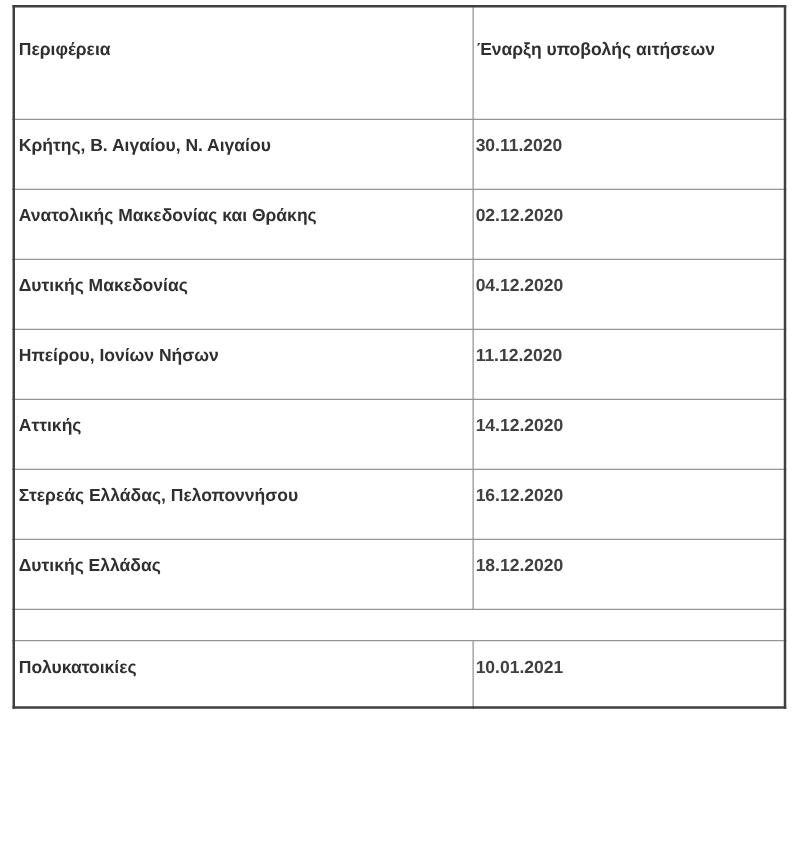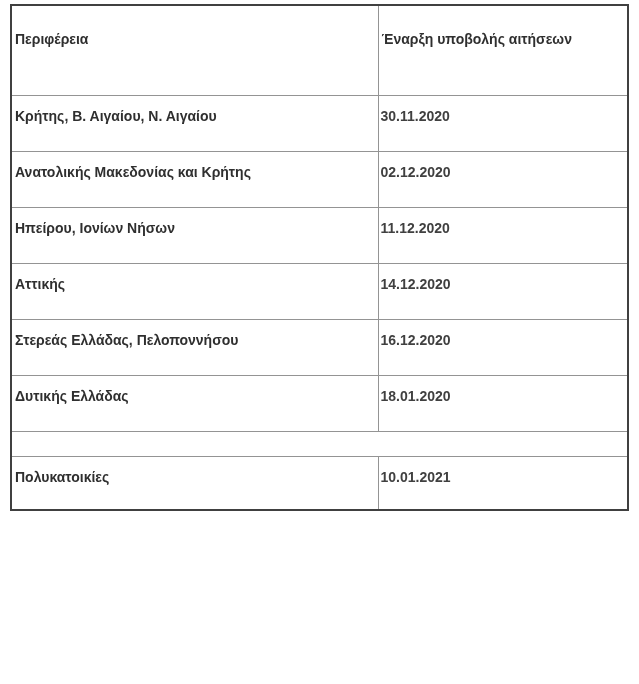--- a/index.html
+++ b/index.html
@@ -78,38 +78,42 @@
         <th>Περιφέρεια</th>
         <th>Έναρξη υποβολής αιτήσεων</th>
       </tr>
     </thead>
     <tbody id="schedule-body">
         <tr>
           <td class="region-cell">Κρήτης, Β. Αιγαίου, Ν. Αιγαίου</td>
           <td class="date-cell">30.11.2020</td>
         </tr>
         <tr>
-          <td class="region-cell">Ανατολικής Μακεδονίας και Κρήτης</td>
+          <td class="region-cell">Ανατολικής Μακεδονίας και Θράκης</td>
           <td class="date-cell">02.12.2020</td>
+        </tr>
+        <tr>
+          <td class="region-cell">Δυτικής Μακεδονίας</td>
+          <td class="date-cell">04.12.2020</td>
         </tr>
         <tr>
           <td class="region-cell">Ηπείρου, Ιονίων Νήσων</td>
           <td class="date-cell">11.12.2020</td>
         </tr>
         <tr>
           <td class="region-cell">Αττικής</td>
           <td class="date-cell">14.12.2020</td>
         </tr>
         <tr>
           <td class="region-cell">Στερεάς Ελλάδας, Πελοποννήσου</td>
           <td class="date-cell">16.12.2020</td>
         </tr>
         <tr>
           <td class="region-cell">Δυτικής Ελλάδας</td>
-          <td class="date-cell">18.01.2020</td>
+          <td class="date-cell">18.12.2020</td>
         </tr>
         <tr>
           <td colspan="2" class="separator-cell"></td>
         </tr>
         <tr>
           <td class="region-cell">Πολυκατοικίες</td>
           <td class="date-cell">10.01.2021</td>
         </tr>
       </tbody>
   </table>

